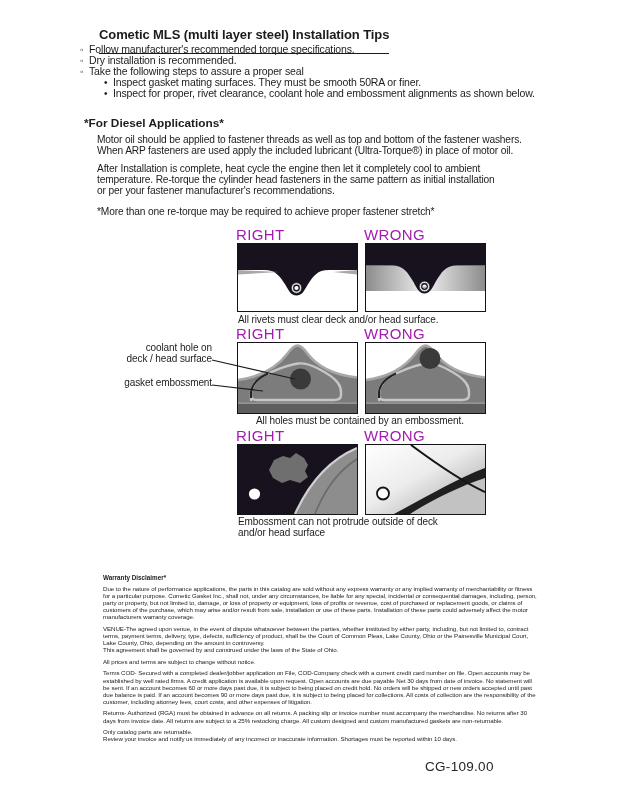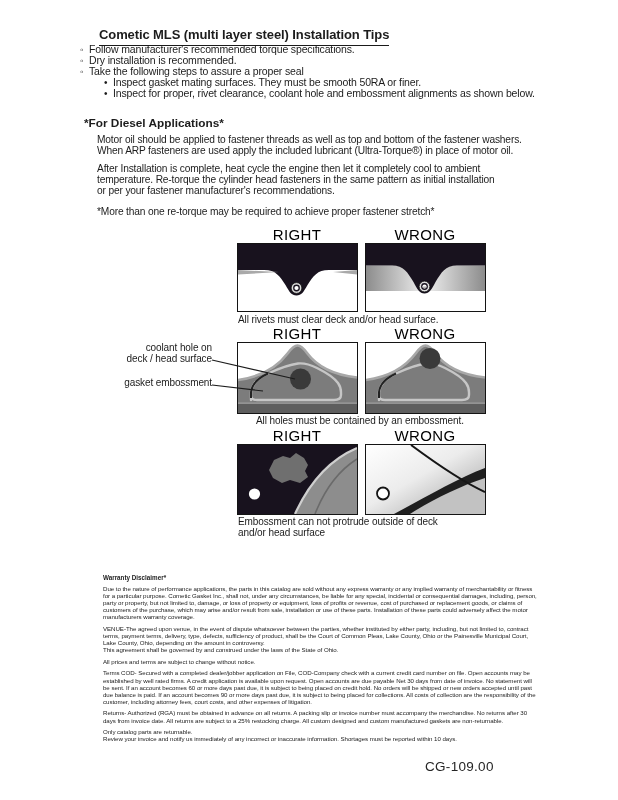--- a/index.html
+++ b/index.html
@@ -1,32 +1,32 @@
 <!DOCTYPE html>
 <html><head>
 <meta charset="utf-8">
 <style>
   html,body{margin:0;padding:0;}
   body{background:#e8e8e8;font-family:"Liberation Sans","DejaVu Sans",sans-serif;}
   #page{position:relative;width:618px;height:800px;background:#ffffff;overflow:hidden;color:#1c1c1c;}
   .abs{position:absolute;}
   
-  .title{font-size:13px;font-weight:bold;letter-spacing:-0.1px;border-bottom:1.6px solid #1a1a1a;padding-bottom:3px;}
+  .title{font-size:13px;font-weight:bold;letter-spacing:-0.1px;border-bottom:1.6px solid #1a1a1a;padding-bottom:11px;}
   
   .blist{left:80px;top:44px;width:470px;font-size:10.5px;letter-spacing:-0.15px;}
   .brow{display:flex;height:11px;line-height:11px;}
   .brow .mk{width:9px;text-align:left;}
   .brow.sub{margin-left:24px;}
   .mk.hollow::before{content:"\25E6";font-size:10px;}
   .mk.solid::before{content:"\2022";font-size:10px;}
   
   .h2{font-size:11.8px;font-weight:bold;}
   .pline{font-size:10.2px;line-height:11px;letter-spacing:-0.15px;white-space:nowrap;}
   
-  .dlabel{width:122px;text-align:center;font-size:15px;letter-spacing:0.4px;color:#000000;}
+  .dlabel{width:122px;font-size:15px;letter-spacing:0.4px;color:#a21caf;}
   .panel{border:1.6px solid #141414;background:#fff;}
   .panel svg{display:block;}
   .caption{font-size:10px;letter-spacing:-0.1px;line-height:11px;}
   .callout{font-size:10px;letter-spacing:-0.1px;text-align:right;line-height:10.5px;}
   
   .fineblock{left:103px;top:574px;width:437px;}
   .fineblock h3{margin:0 0 4px 0;font-size:6.3px;font-weight:bold;}
   .fineblock p{margin:0 0 4.5px 0;font-size:6.15px;line-height:7.1px;letter-spacing:-0.05px;color:#232323;}
   .fineblock p.tight{margin-top:-4.5px;}
   

